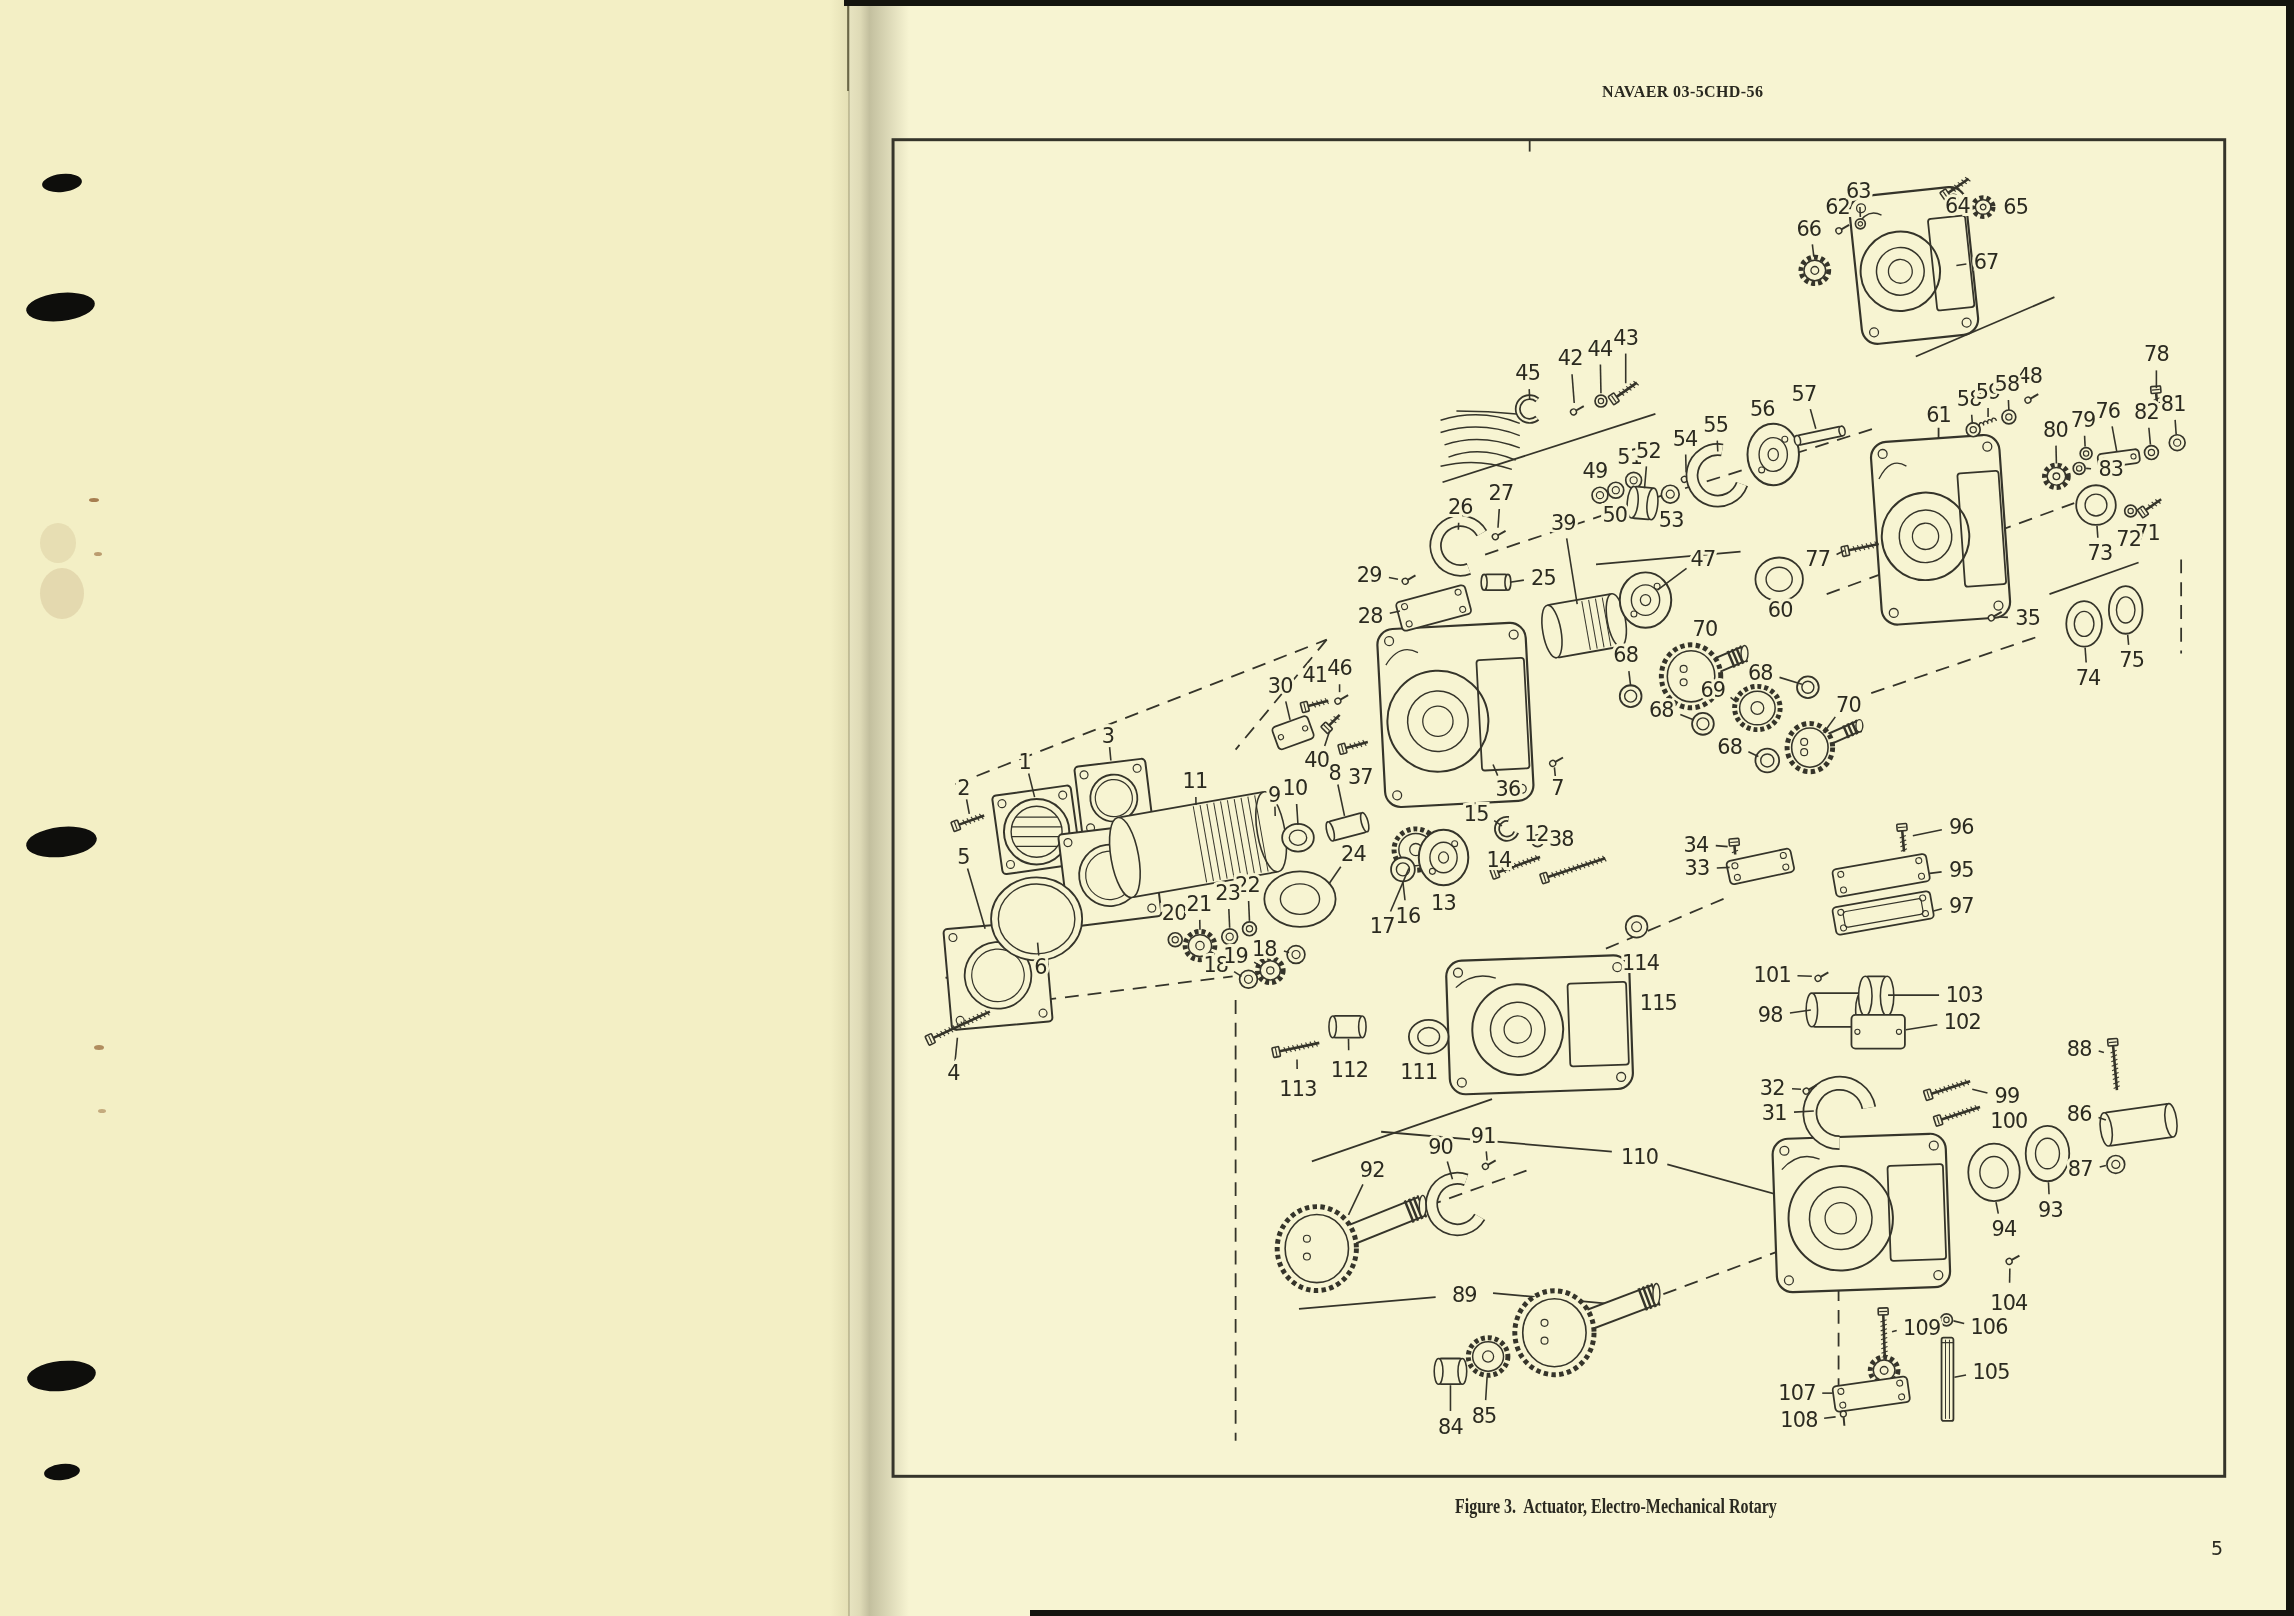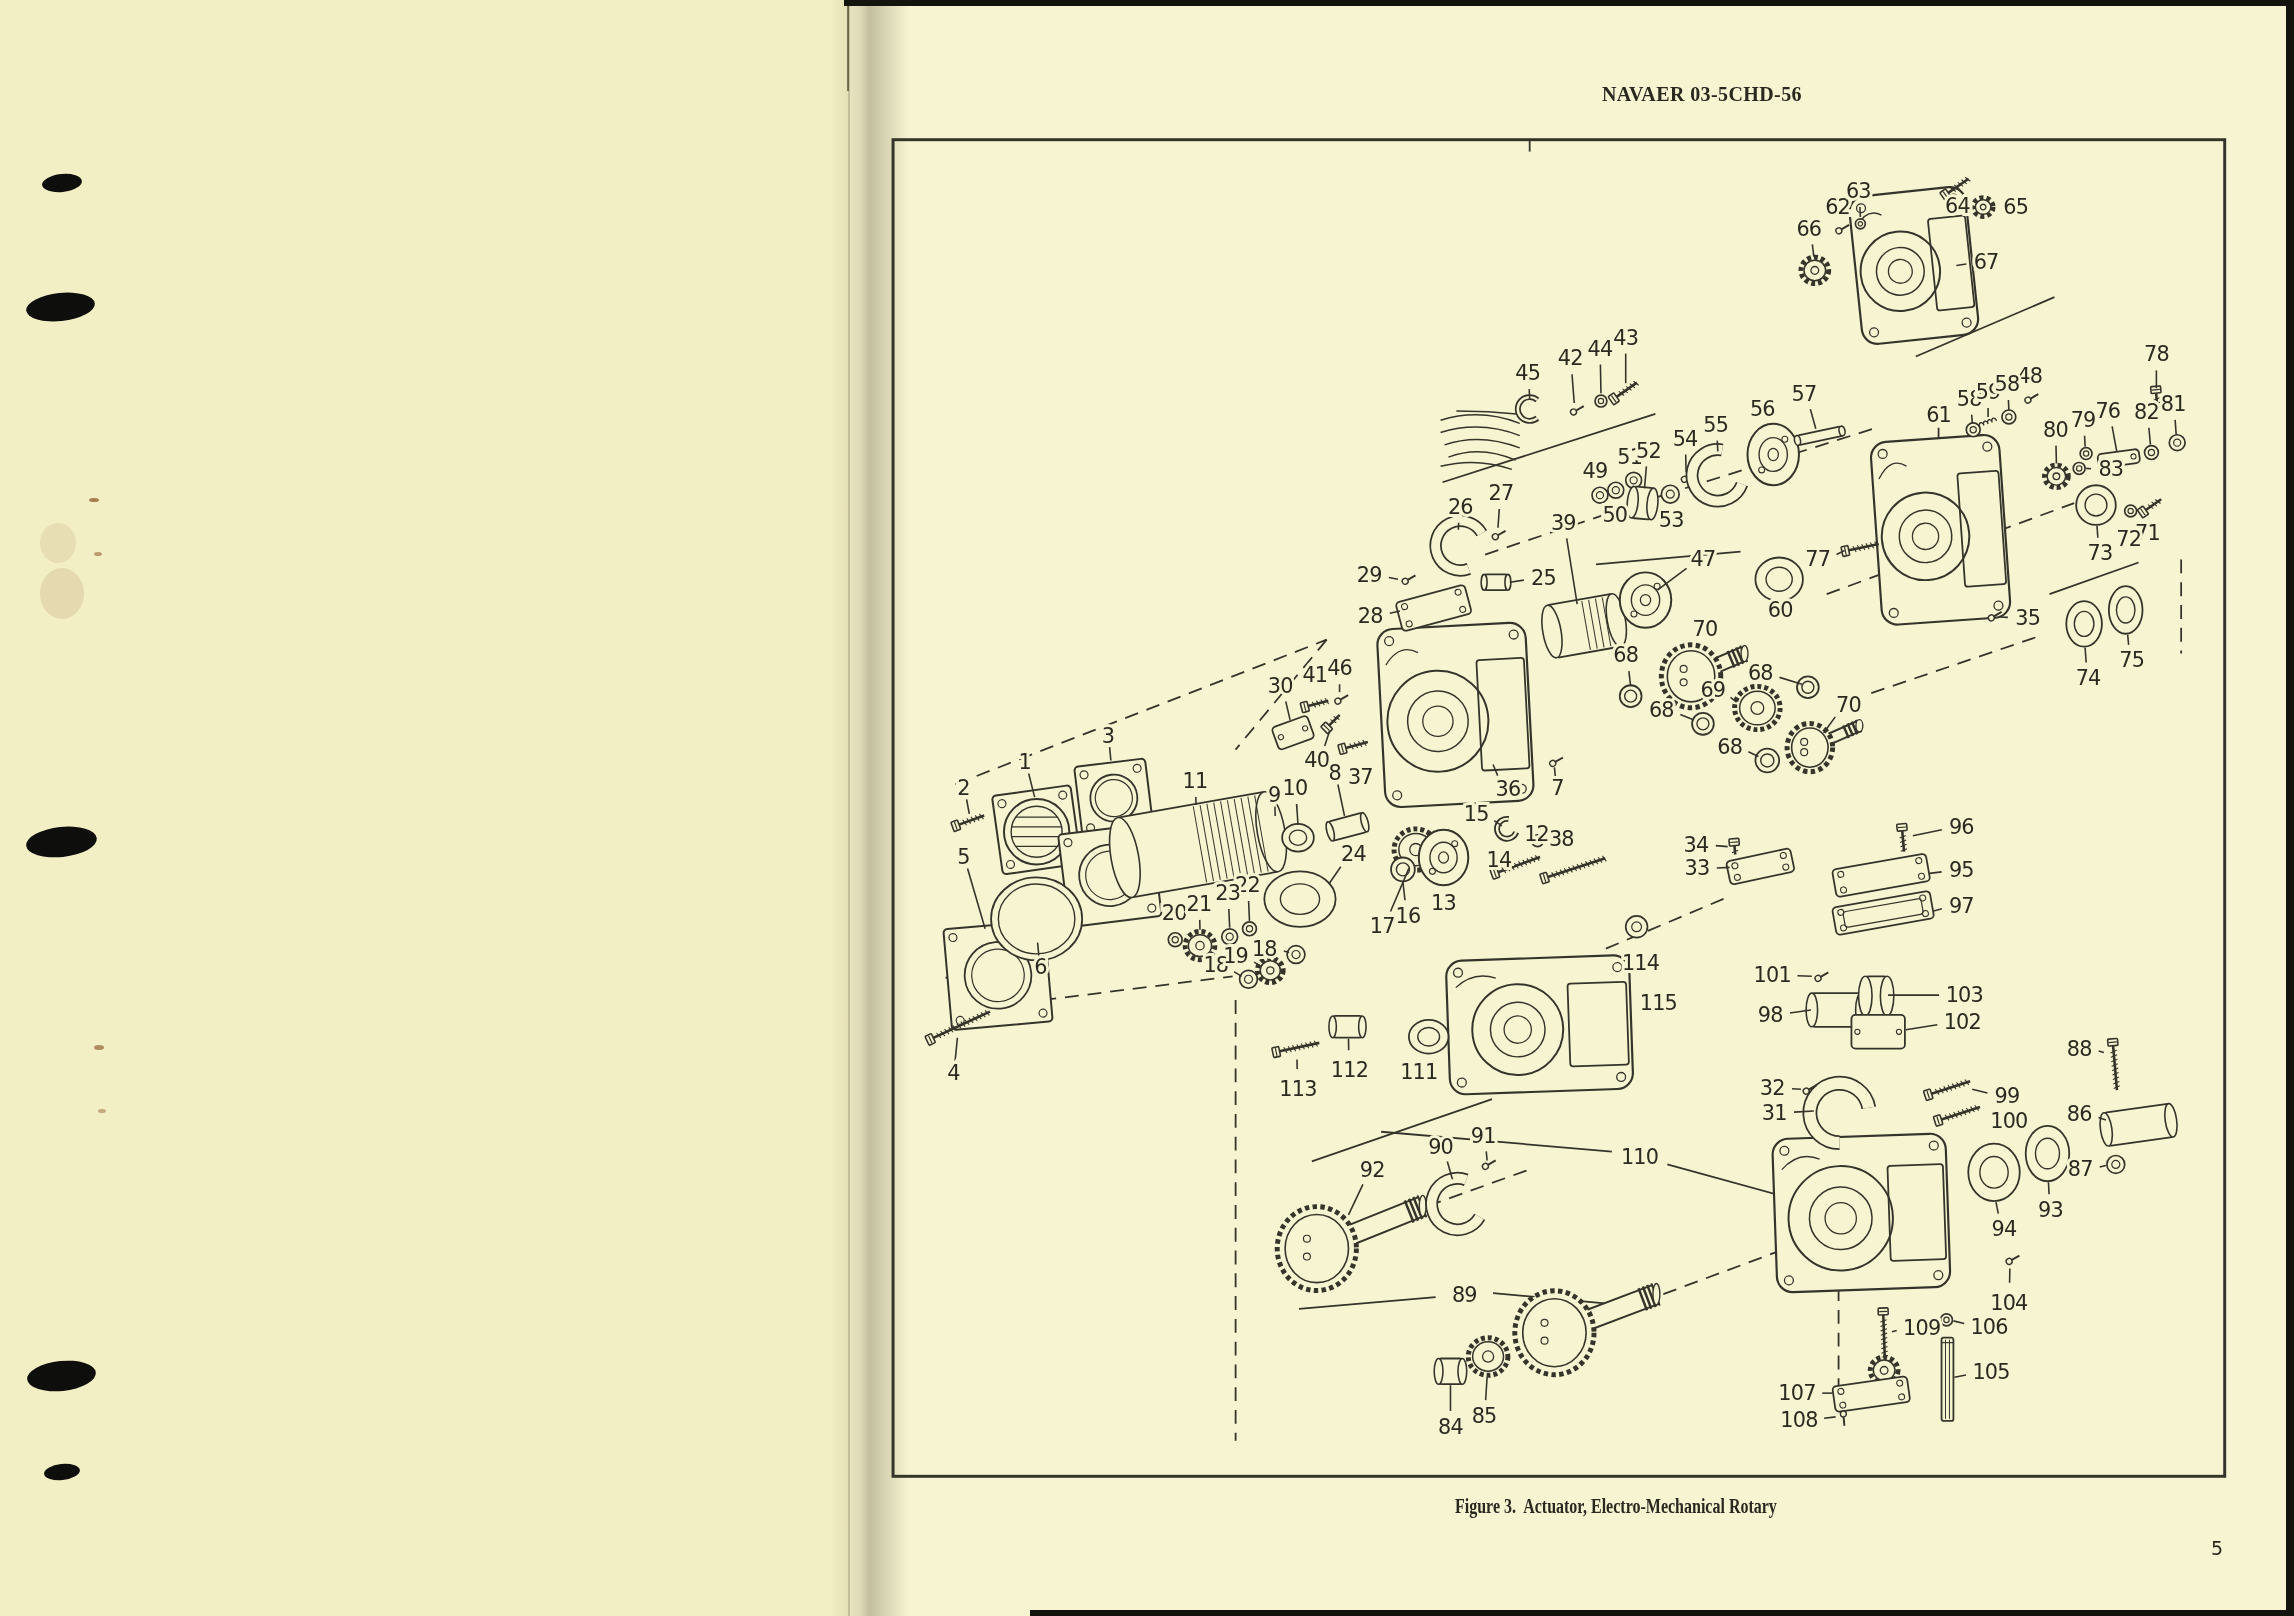--- a/index.html
+++ b/index.html
@@ -9,21 +9,21 @@
   .gutter{position:absolute;left:830px;top:0;width:79px;height:1617px;
           background:linear-gradient(90deg,rgba(0,0,0,0) 0%,rgba(95,85,40,.16) 38%,rgba(60,55,25,.28) 50%,rgba(0,0,0,0) 100%);}
   .crease{position:absolute;left:848px;top:0;width:2px;height:1617px;background:rgba(70,64,30,.22);}
   .crease-top{position:absolute;left:847px;top:0;width:2px;height:91px;background:rgba(50,46,20,.6);}
   .edge{position:absolute;background:#14140e;}
   .edge.top{left:844px;top:0;width:1451px;height:6px;}
   .edge.right{left:2286px;top:0;width:9px;height:1617px;}
   .edge.bottom{left:1030px;top:1610px;width:1265px;height:7px;}
   .binder-mark{position:absolute;background:#0e0e0c;border-radius:50%;transform:rotate(-6deg);}
   .stain{position:absolute;border-radius:50%;}
-  .doc-header{position:absolute;left:1602px;top:83px;font-weight:bold;font-size:20px;
+  .doc-header{position:absolute;left:1602px;top:83px;font-weight:bold;font-size:16px;
               letter-spacing:0.4px;color:#2a2920;white-space:pre;}
   .fig-caption{position:absolute;left:1455px;top:1495px;font-weight:bold;font-size:20px;
                color:#2a2920;white-space:pre;transform:scaleX(.8);transform-origin:0 0;}
   .page-num{position:absolute;left:2211px;top:1537px;font-family:"DejaVu Sans",sans-serif;
             font-size:19px;font-weight:500;color:#2a2920;}
   svg.figure{position:absolute;left:0;top:0;}
 </style>
 </head>
 <body>
 

